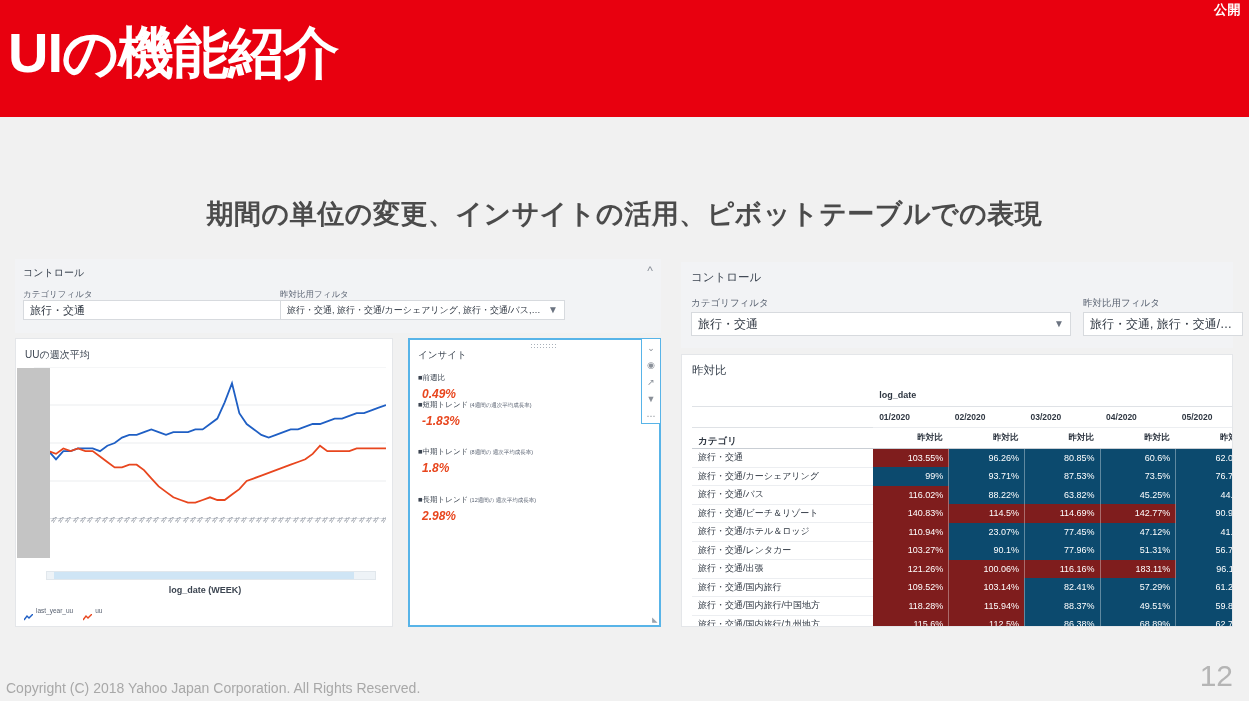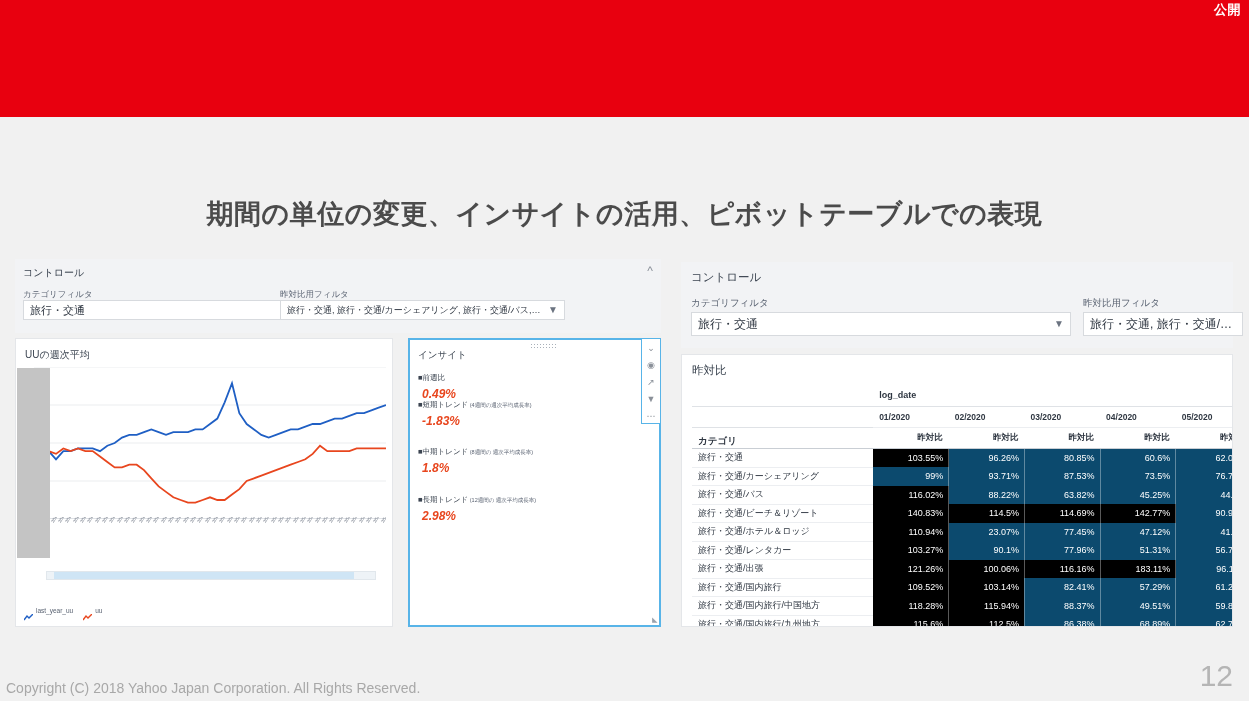--- a/index.html
+++ b/index.html
@@ -385,21 +385,21 @@
     white-space: nowrap;
   }
   td.val {
     text-align: right;
     padding-right: 5px !important;
     color: #ffffff;
     font-weight: bold;
     font-size: 9px;
     border-right: 1px solid rgba(255,255,255,.35);
   }
-  td.val.up   { background: #000000; }
+  td.val.up   { background: #7f1d1d; }
   td.val.down { background: #0c4a6e; }
 
   
   #footer-copy {
     position: absolute;
     left: 6px;
     bottom: 5px;
     font-size: 14px;
     color: #a8a8a8;
   }
@@ -409,20 +409,21 @@
     bottom: 8px;
     font-size: 30px;
     color: #b5b5b5;
   }
 </style>
 </head>
 <body>
 
 <div class="banner">
   <div class="banner-tag">公開</div>
+  <div class="banner-title">UIの機能紹介</div>
 </div>
 
 <div class="slide-heading">期間の単位の変更、インサイトの活用、ピボットテーブルでの表現</div>
 
 <div id="left-dash">
 
   <div id="left-ctl" class="ctl-bar">
     <div class="ctl-title">コントロール</div>
     <div class="ctl-collapse">^</div>
 
@@ -554,20 +555,21 @@
         <div class="tick-label" style="left: 338.333px; top: 4px;">2020/05/17</div>
         <div class="tick-label" style="left: 345.667px; top: 4px;">2020/05/24</div>
       </div>
 
     <div id="chart-gray-mask"></div>
 
     <div id="chart-scroll">
       <div class="thumb"></div>
     </div>
 
+    <div id="chart-xlabel">log_date (WEEK)</div>
 
     <div id="chart-legend">
         <div class="legend-item">
           <span class="legend-mark"><svg width="9" height="7" viewBox="0 0 9 7">
               <path d="M0 6 L3 2 L5 4 L9 0" fill="none" stroke="#1f5fc4" stroke-width="1.4"></path>
             </svg></span>
           <span class="legend-text">last_year_uu</span>
         </div>
         <div class="legend-item">
           <span class="legend-mark"><svg width="9" height="7" viewBox="0 0 9 7">

